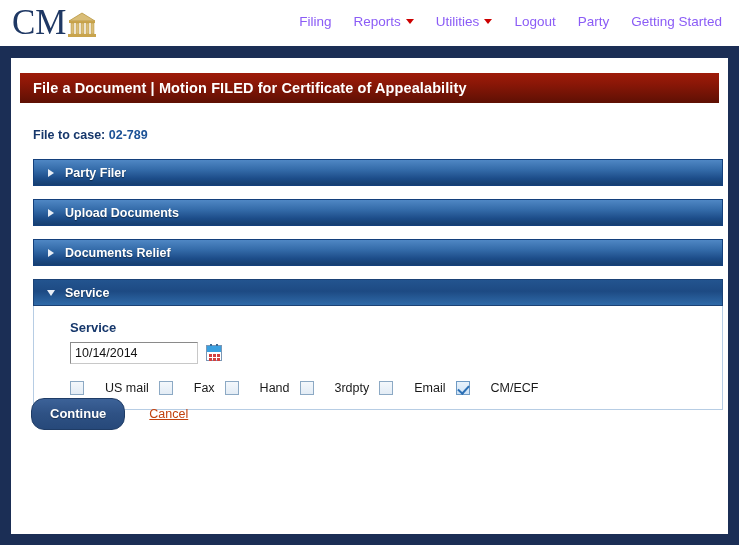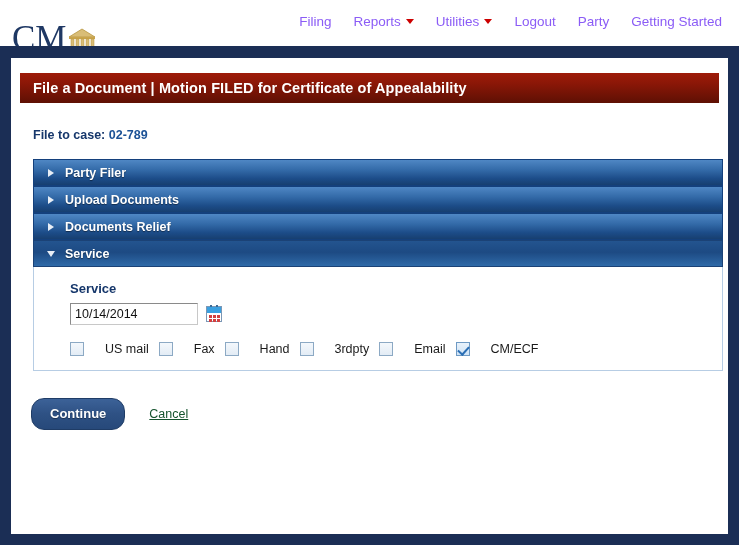--- a/index.html
+++ b/index.html
@@ -21,21 +21,20 @@
   .logo {
     position: absolute;
     left: 12px; top: 2px;
     height: 40px;
     display: flex;
     align-items: center;
     font-family: "Liberation Serif", serif;
     font-size: 35px;
     color: #1f3864;
     letter-spacing: 0px;
-    margin-top: 16px;
   }
   .logo-cm, .logo-ecf { line-height: 1; }
   .logo-bldg {
     display: inline-block;
     position: relative;
     width: 30px;
     height: 30px;
     margin: 0 1px;
     top: 2px;
   }
@@ -110,21 +109,21 @@
   .caseline .casenum { color: #1c5296; font-weight: bold; }
 
   
   .accordion {
     position: absolute;
     left: 22px; top: 101px;
     width: 690px;
   }
   .acc-header {
     height: 27px;
-    margin-bottom: 0;
+    margin-bottom: 13px;
     display: flex;
     align-items: center;
     cursor: pointer;
     border: 1px solid #14407c;
     background: linear-gradient(to bottom, #4f87c4 0%, #336aa8 40%, #1c4c88 75%, #173f70 100%);
   }
   .acc-header.active {
     background: linear-gradient(to bottom, #23548f 0%, #1d4a83 45%, #2f6aa8 100%);
     border: 1px solid #1b4276;
     margin-bottom: 0;
@@ -267,21 +266,21 @@
     color: #ffffff;
     background: linear-gradient(to bottom, #3c6298 0%, #2e5184 50%, #27497a 100%);
     border: 1px solid #1f3c66;
     border-radius: 13px;
     padding: 7px 18px 8px 18px;
     cursor: pointer;
     text-shadow: 0 1px 1px rgba(0,0,0,.4);
   }
   .link-cancel {
     font-size: 12.5px;
-    color: #14532d;
+    color: #c2410c;
     text-decoration: underline;
     cursor: pointer;
   }
 </style>
 </head>
 <body>
 
 <div class="masthead">
 
   <div class="logo">

